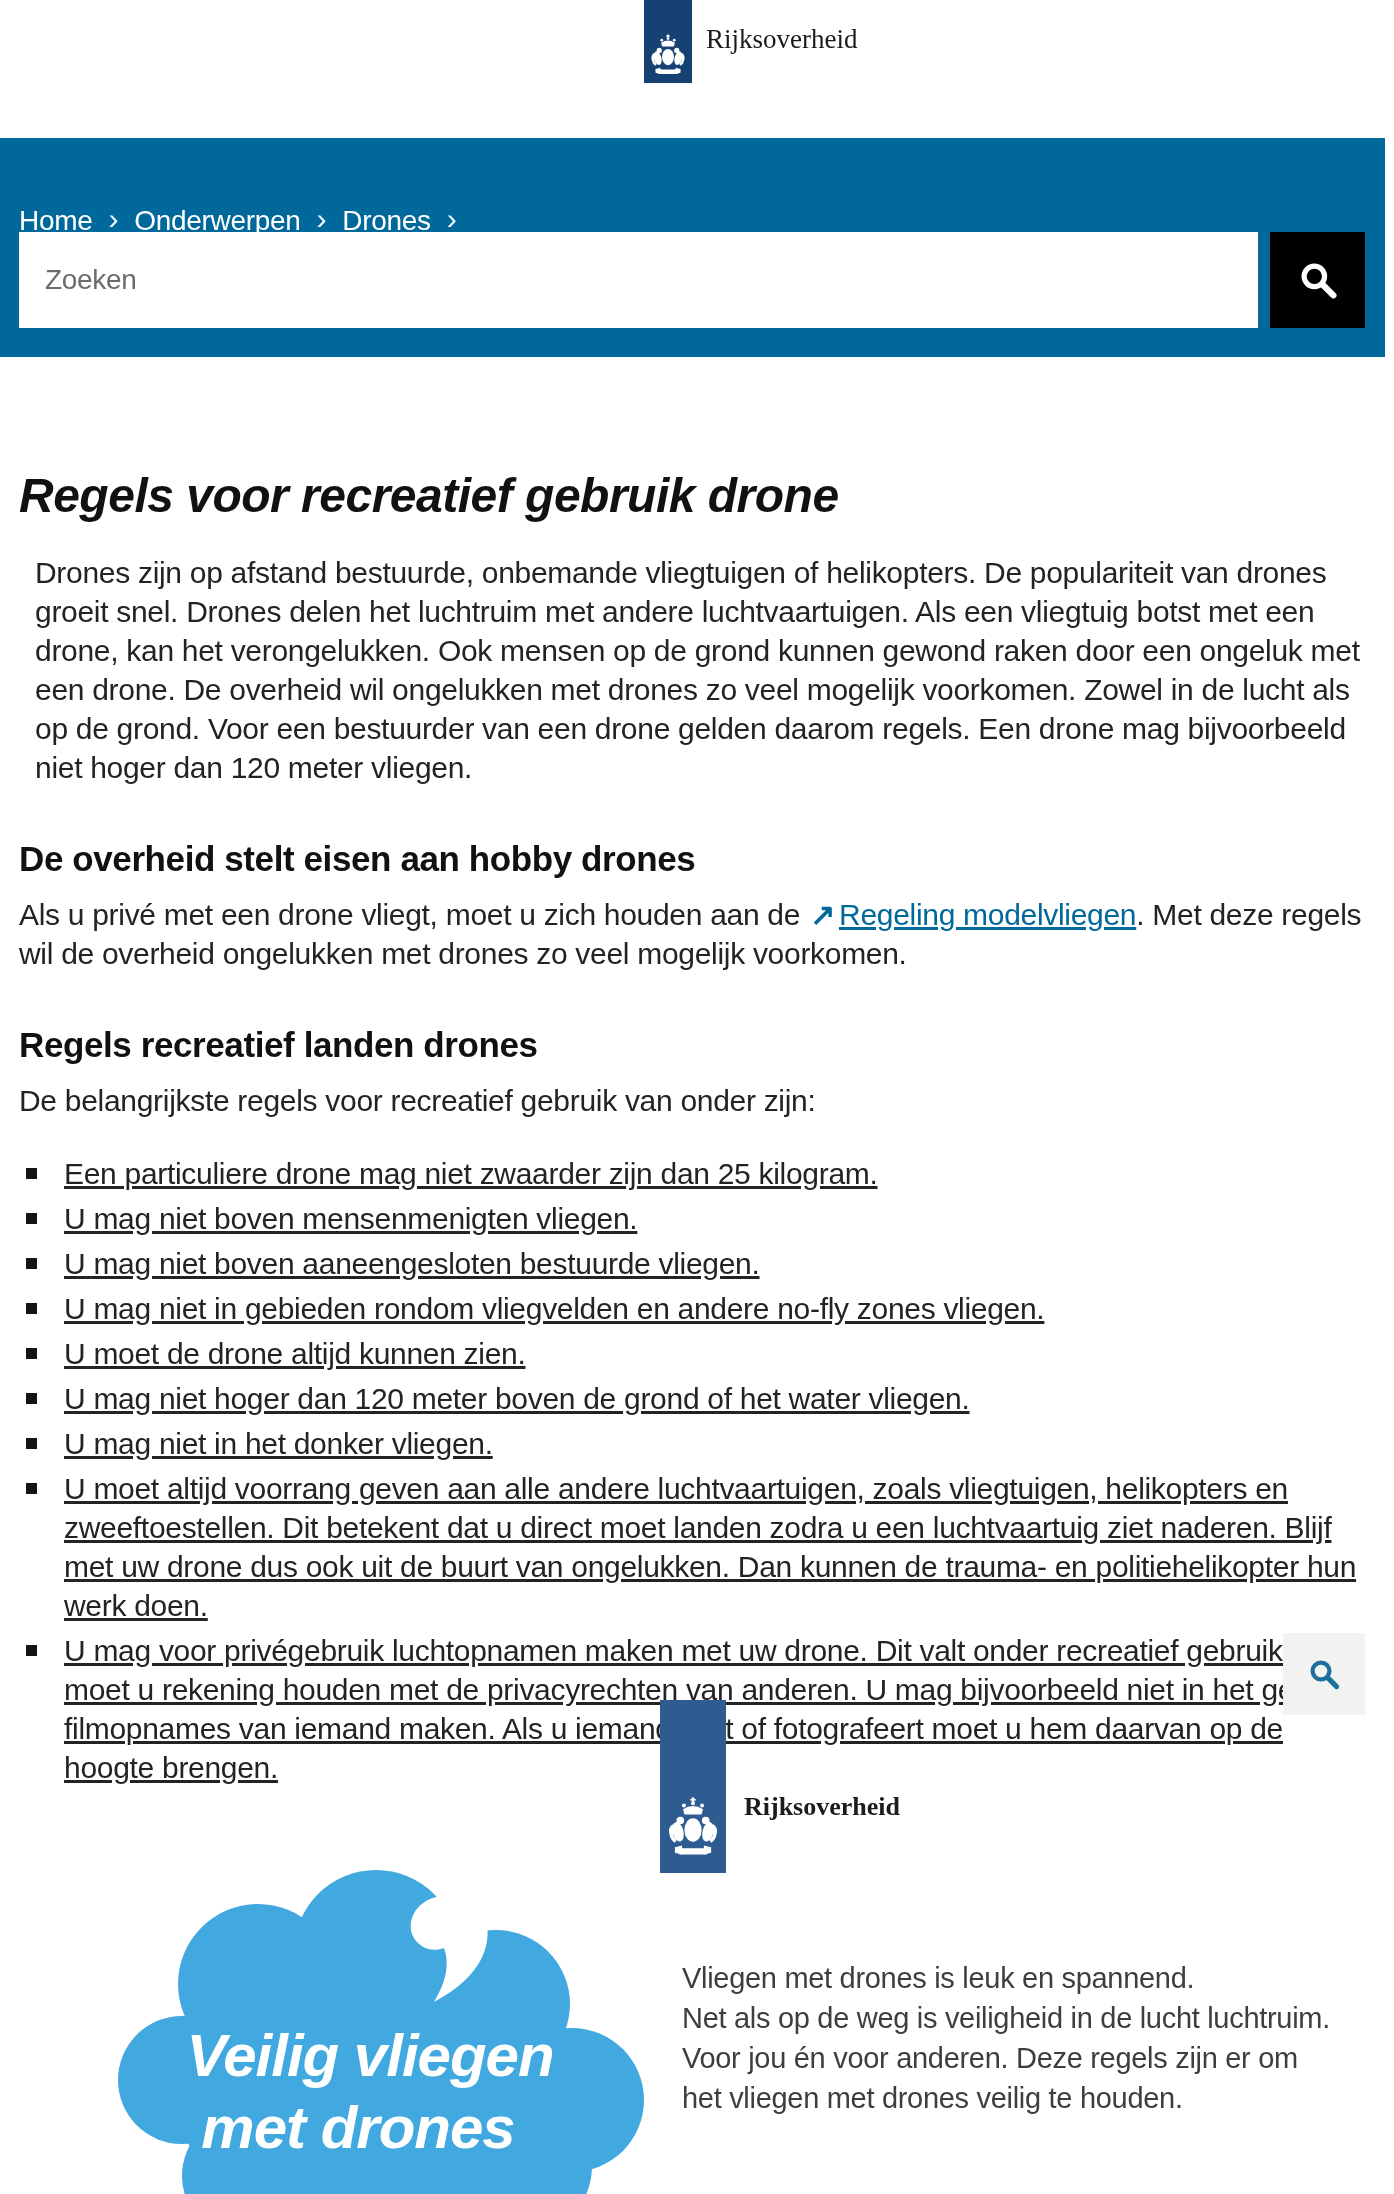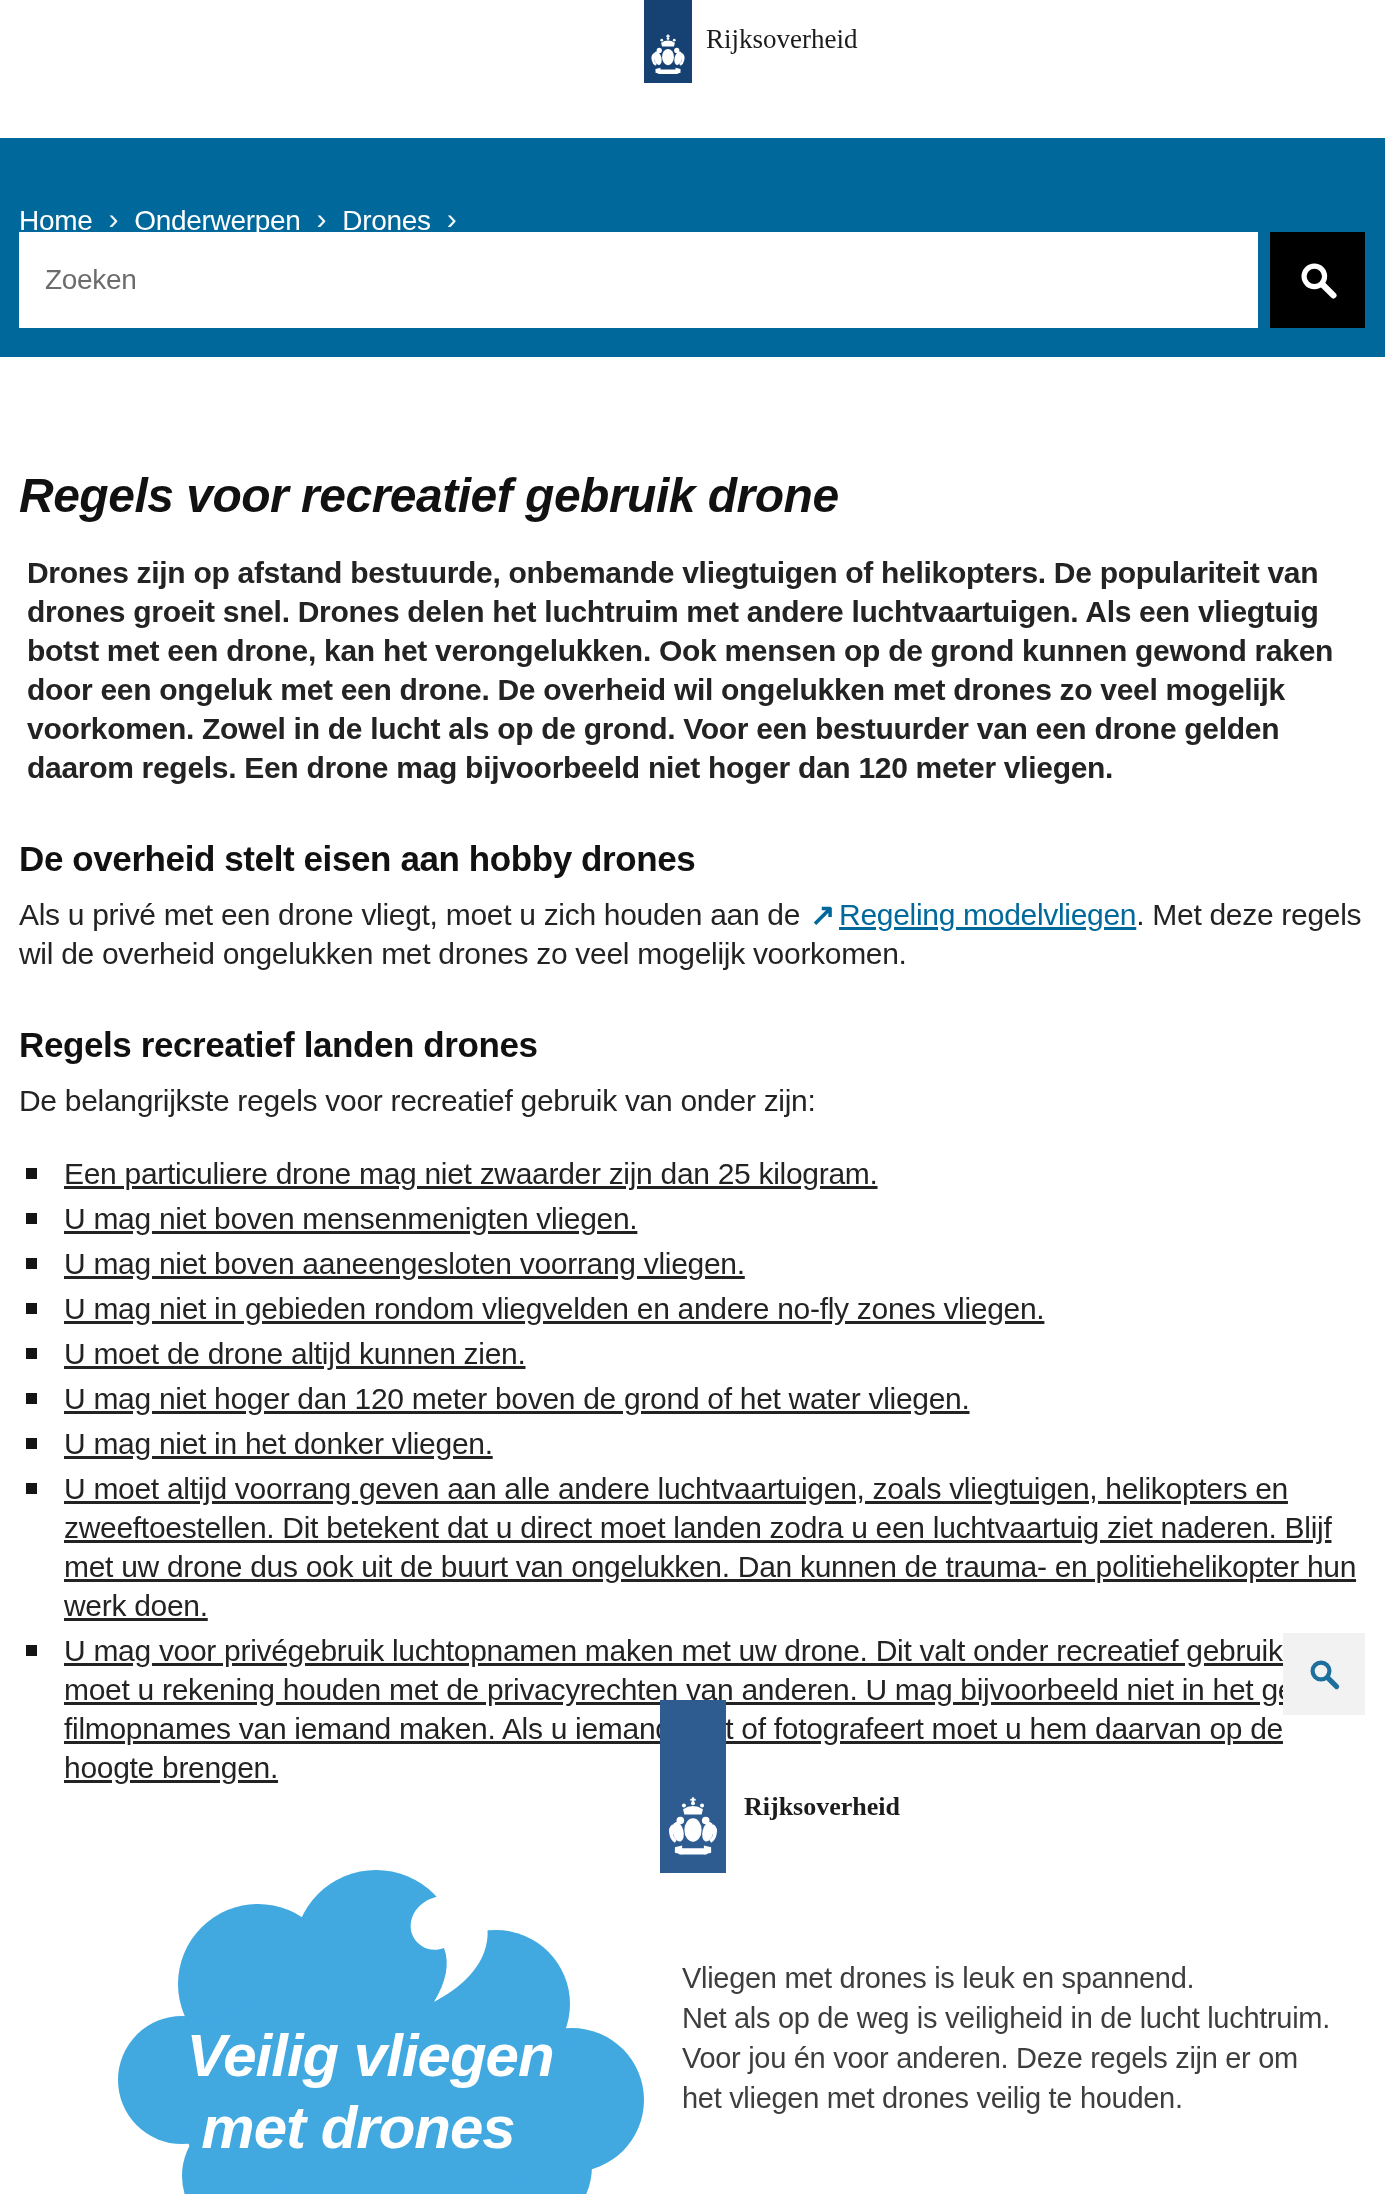--- a/index.html
+++ b/index.html
@@ -49,21 +49,21 @@
   }
   .search-btn svg { width: 44px; height: 44px; }
 
   
   main { position: absolute; top: 357px; left: 19px; width: 1352px; }
   h1 {
     margin: 113px 0 0 0; font-size: 48px; line-height: 1.1;
     font-weight: bold; color: #111; letter-spacing: -0.5px; font-style: italic;
   }
   p, li { font-size: 30px; line-height: 39px; letter-spacing: -0.3px; color: #232323; }
-  .intro { margin: 30px 0 0 8px; font-weight: bold; }
+  .intro { margin: 30px 0 0 16px; }
   h2 { margin: 52px 0 0 0; font-size: 35px; font-weight: bold; color: #111; letter-spacing: -0.4px; }
   .section-p { margin: 16px 0 0 0; }
   .ext-arrow { color: #01689B; font-weight: bold; margin: 0 4px 0 2px; }
   a.textlink { color: #01689B; text-decoration: underline; }
   ul.rules { margin: 34px 0 0 0; padding: 0; list-style: none; }
   ul.rules li { position: relative; padding-left: 45px; margin: 0 0 6px 0; text-decoration: underline; }
   .bullet-sq { position: absolute; left: 7px; top: 14px; width: 11px; height: 11px; background: #141414; }
 
   
   figure.infographic { position: absolute; left: 0; top: 1630px; width: 1394px; height: 564px; margin: 0; }
@@ -173,21 +173,21 @@
         <span>Een particuliere drone mag niet zwaarder zijn dan 25 kilogram.</span>
       </li>
 
       <li>
         <span class="bullet-sq"></span>
         <span>U mag niet boven mensenmenigten vliegen.</span>
       </li>
 
       <li>
         <span class="bullet-sq"></span>
-        <span>U mag niet boven aaneengesloten voorrang vliegen.</span>
+        <span>U mag niet boven aaneengesloten bestuurde vliegen.</span>
       </li>
 
       <li>
         <span class="bullet-sq"></span>
         <span>U mag niet in gebieden rondom vliegvelden en andere no-fly zones vliegen.</span>
       </li>
 
       <li>
         <span class="bullet-sq"></span>
         <span>U moet de drone altijd kunnen zien.</span>

